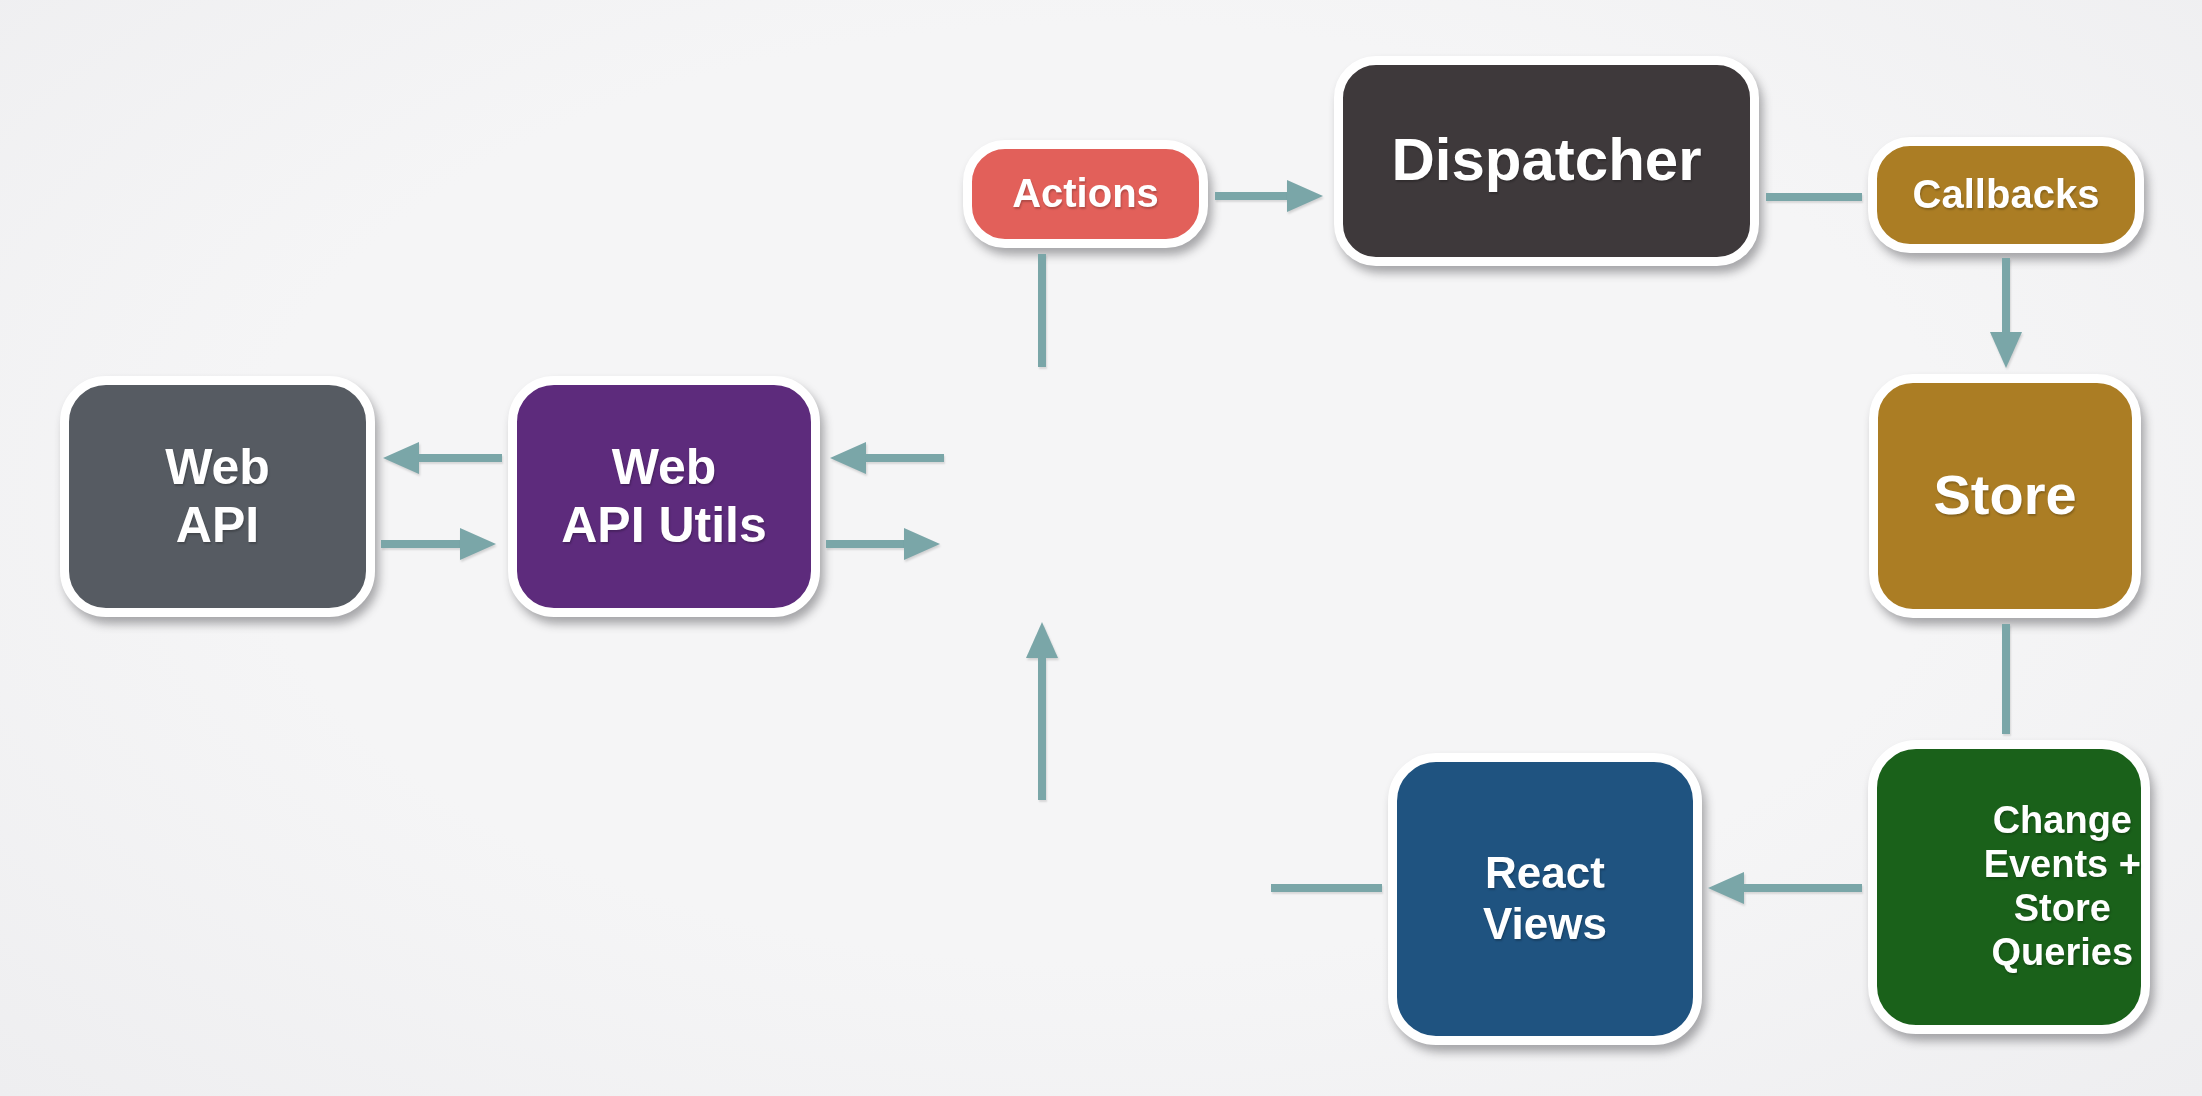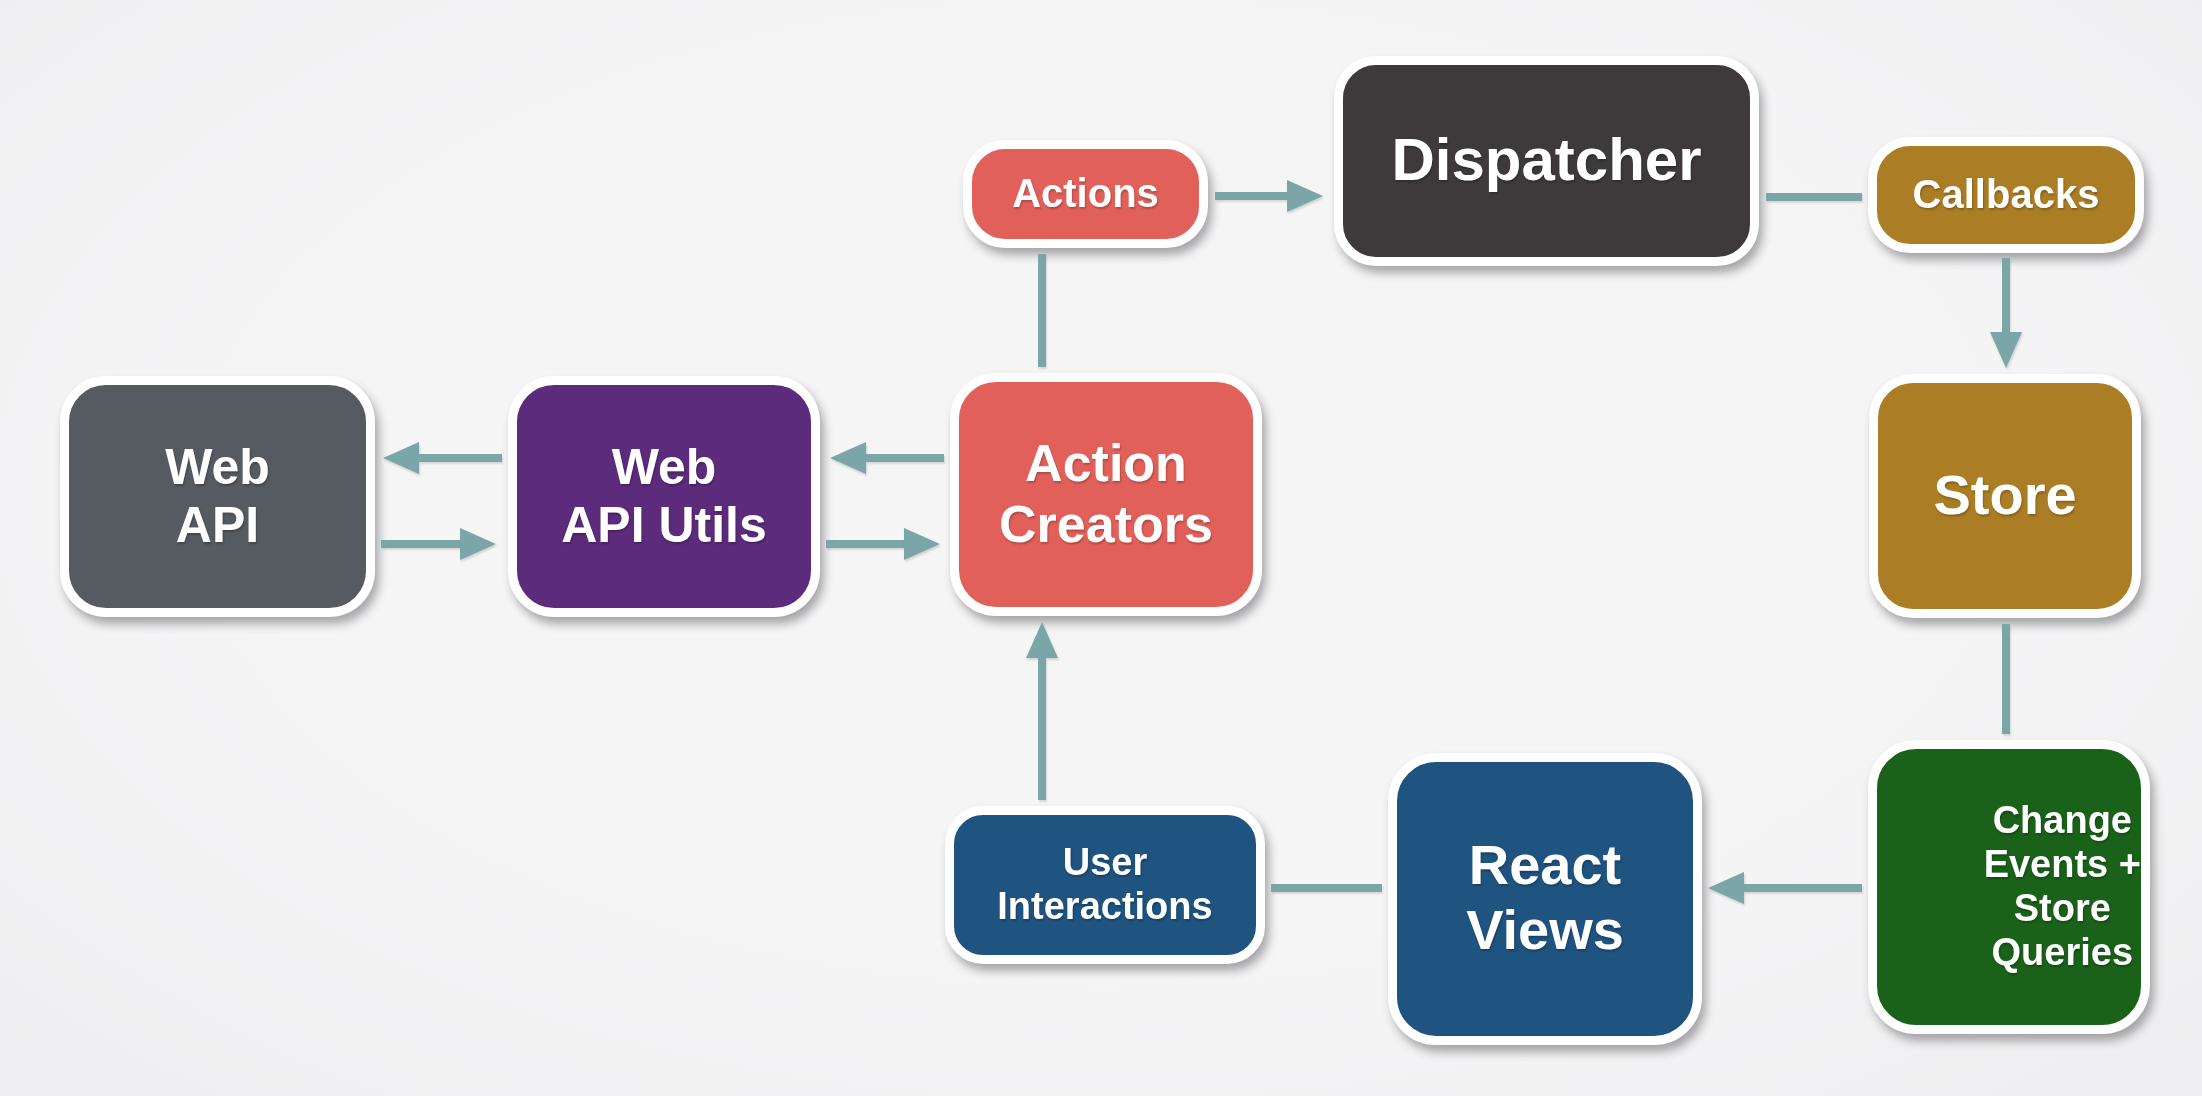--- a/index.html
+++ b/index.html
@@ -76,24 +76,20 @@
   <div class="node" style="left: 60px; top: 376px; width: 315px; height: 241px; border-radius: 46px; font-size: 50px; background-color: rgb(86, 91, 98);">
     <span class="lbl">Web
 API</span>
   </div>
 
   <div class="node" style="left: 508px; top: 376px; width: 312px; height: 241px; border-radius: 46px; font-size: 50px; background-color: rgb(93, 43, 124);">
     <span class="lbl">Web
 API Utils</span>
   </div>
 
-  <div class="node" style="left: 950px; top: 373px; width: 312px; height: 243px; border-radius: 46px; font-size: 52px; background-color: rgb(226, 96, 90);">
-    <span class="lbl">Action
-Creators</span>
-  </div>
 
   <div class="node" style="left: 963px; top: 140px; width: 245px; height: 108px; border-radius: 42px; font-size: 40px; background-color: rgb(226, 96, 90);">
     <span class="lbl">Actions</span>
   </div>
 
   <div class="node" style="left: 1334px; top: 56px; width: 425px; height: 210px; border-radius: 42px; font-size: 60px; background-color: rgb(62, 57, 59);">
     <span class="lbl">Dispatcher</span>
   </div>
 
   <div class="node" style="left: 1868px; top: 137px; width: 276px; height: 116px; border-radius: 42px; font-size: 40px; background-color: rgb(171, 125, 36); text-align: right;">
@@ -104,29 +100,25 @@
     <span class="lbl">Store</span>
   </div>
 
   <div class="node" style="left: 1868px; top: 740px; width: 282px; height: 294px; border-radius: 48px; font-size: 38px; background-color: rgb(26, 97, 26); justify-content: flex-end;">
     <span class="lbl">Change
 Events +
 Store
 Queries</span>
   </div>
 
-  <div class="node" style="left: 1388px; top: 753px; width: 314px; height: 292px; border-radius: 48px; font-size: 56px; background-color: rgb(31, 83, 128);">
+  <div class="node" style="left: 1388px; top: 753px; width: 314px; height: 292px; border-radius: 48px; font-size: 44px; background-color: rgb(31, 83, 128);">
     <span class="lbl">React
 Views</span>
   </div>
 
-  <div class="node" style="left: 945px; top: 806px; width: 320px; height: 158px; border-radius: 38px; font-size: 38px; background-color: rgb(31, 83, 128);">
-    <span class="lbl">User
-Interactions</span>
-  </div>
 
   <div class="edge-line" style="left:1215px;top:192px;width:72px;height:8px;"></div>
   <div class="tri r" style="left:1287px;top:180px;"></div>
 
   <div class="edge-line" style="left:1766px;top:193px;width:96px;height:8px;"></div>
 
   <div class="edge-line" style="left:2002px;top:258px;width:8px;height:74px;"></div>
   <div class="tri d" style="left:1990px;top:332px;"></div>
 
   <div class="edge-line" style="left:2002px;top:624px;width:8px;height:110px;"></div>

